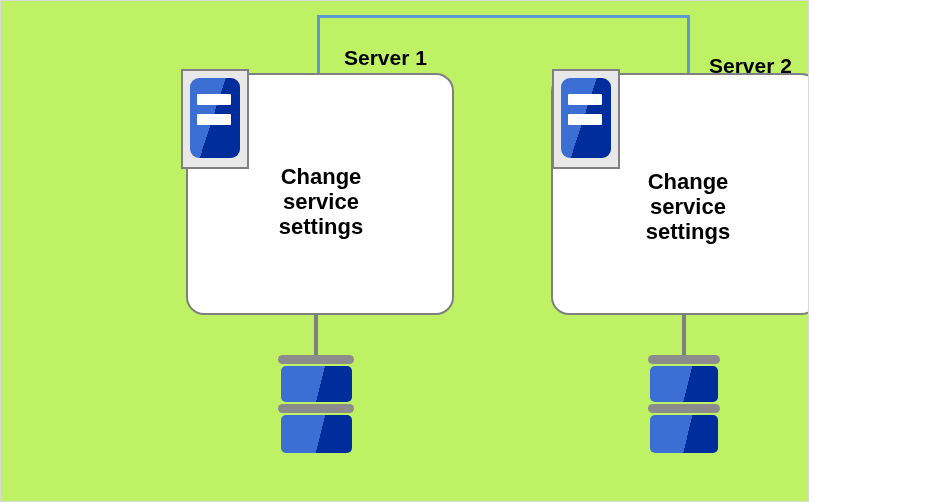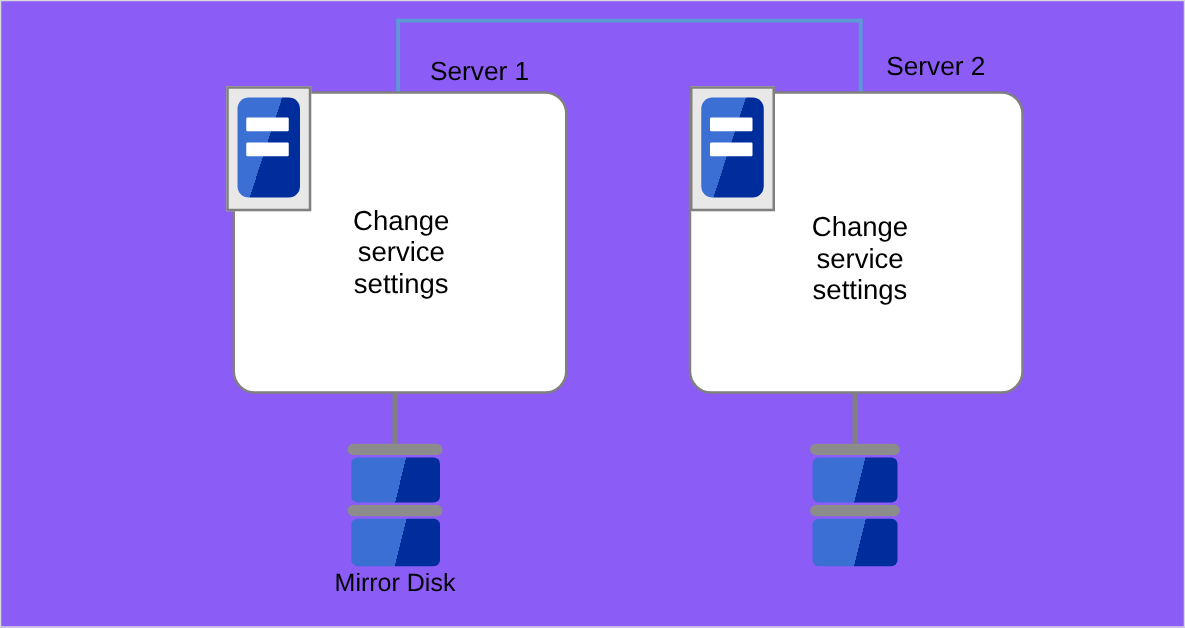--- a/index.html
+++ b/index.html
@@ -2,27 +2,28 @@
 <html><head>
 <meta charset="utf-8">
 <style>
   html, body {
     margin: 0;
     padding: 0;
     background: #ffffff;
   }
   #canvas {
     position: relative;
-    width: 948px;
+    width: 809px;
     height: 502px;
-    background: #8b5cf6;
+    background: #bef264;
     border: 1px solid #d9d9d9;
     box-sizing: border-box;
     overflow: hidden;
     font-family: "Liberation Sans", sans-serif;
+    font-weight: bold;
   }
 
   
   .bracket-h {
     position: absolute;
     background: #5b9bd5;
   }
   .bracket-v {
     position: absolute;
     background: #5b9bd5;
@@ -140,23 +141,22 @@
     </div>
   </div>
 
   <div class="stem" style="left:313px; top:313px; height:45px;"></div>
 
   <div class="disk-cap" style="left:277px; top:354px; width:76px;"></div>
   <div class="disk-body" style="left:280px; top:365px; width:71px; height:36px;"></div>
   <div class="disk-cap" style="left:277px; top:403px; width:76px;"></div>
   <div class="disk-body" style="left:280px; top:414px; width:71px; height:38px;"></div>
 
-  <div class="disk-label" style="left:240px; top:455px; width:150px;">Mirror Disk</div>
 
-  <div class="server-label" style="left:708px; top:42px;">Server 2</div>
+  <div class="server-label" style="left:708px; top:54px;">Server 2</div>
 
   <div class="server-box" style="left:550px; top:72px; width:268px; height:242px;"></div>
 
   <div class="box-text" style="left:622px; top:168px; width:130px;">Change
 service
 settings</div>
 
   <div class="app-icon" style="left:551px; top:68px;">
     <div class="app-icon-inner">
       <div class="app-bar b1"></div>

